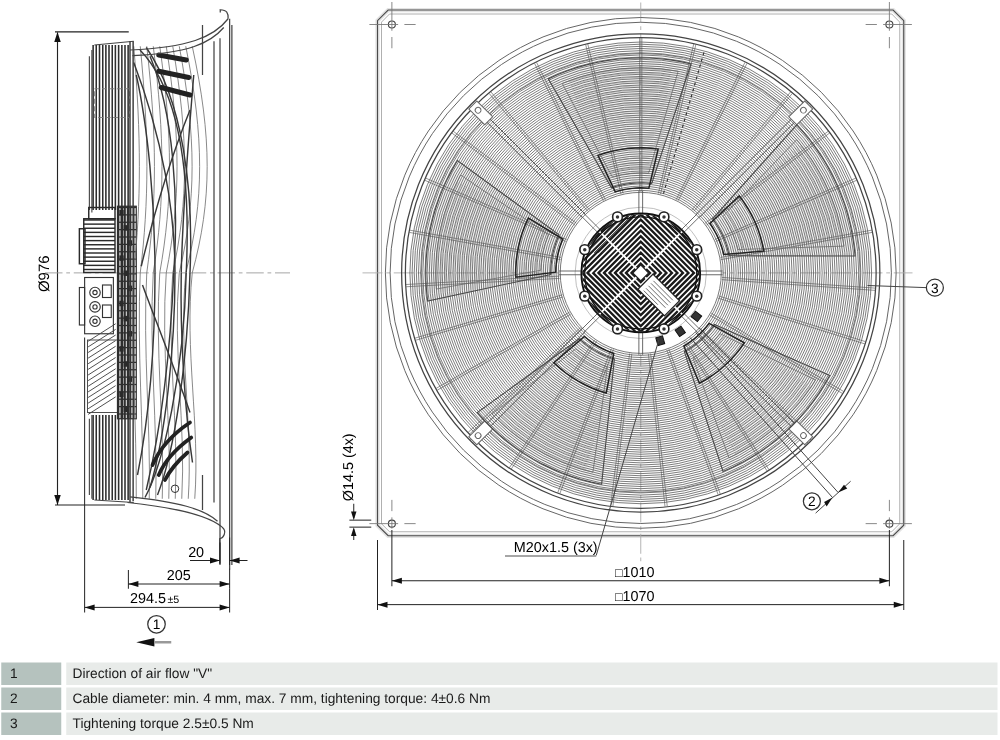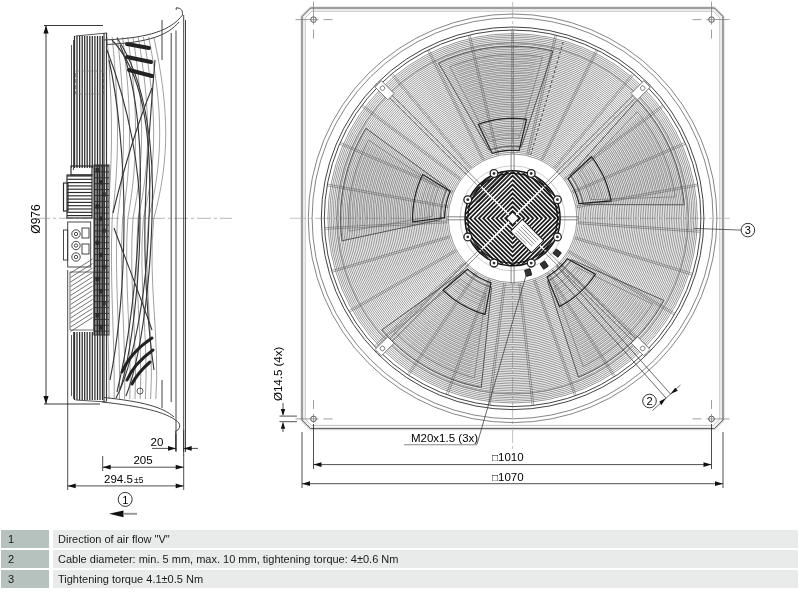--- a/index.html
+++ b/index.html
@@ -728,20 +728,20 @@
   </g>
 </svg>
 
 <div class="tbl-row" style="top:530px;">
   <div class="tbl-num">1</div>
   <div class="tbl-txt">Direction of air flow "V"</div>
 </div>
 
 <div class="tbl-row" style="top:550px;">
   <div class="tbl-num">2</div>
-  <div class="tbl-txt">Cable diameter: min. 5 mm, max. 10 mm, tightening torque: 4±0.6 Nm</div>
+  <div class="tbl-txt">Cable diameter: min. 4 mm, max. 7 mm, tightening torque: 4±0.6 Nm</div>
 </div>
 
 <div class="tbl-row" style="top:570px;">
   <div class="tbl-num">3</div>
-  <div class="tbl-txt">Tightening torque 4.1±0.5 Nm</div>
+  <div class="tbl-txt">Tightening torque 2.5±0.5 Nm</div>
 </div>
 </div>
 
 </body></html>

